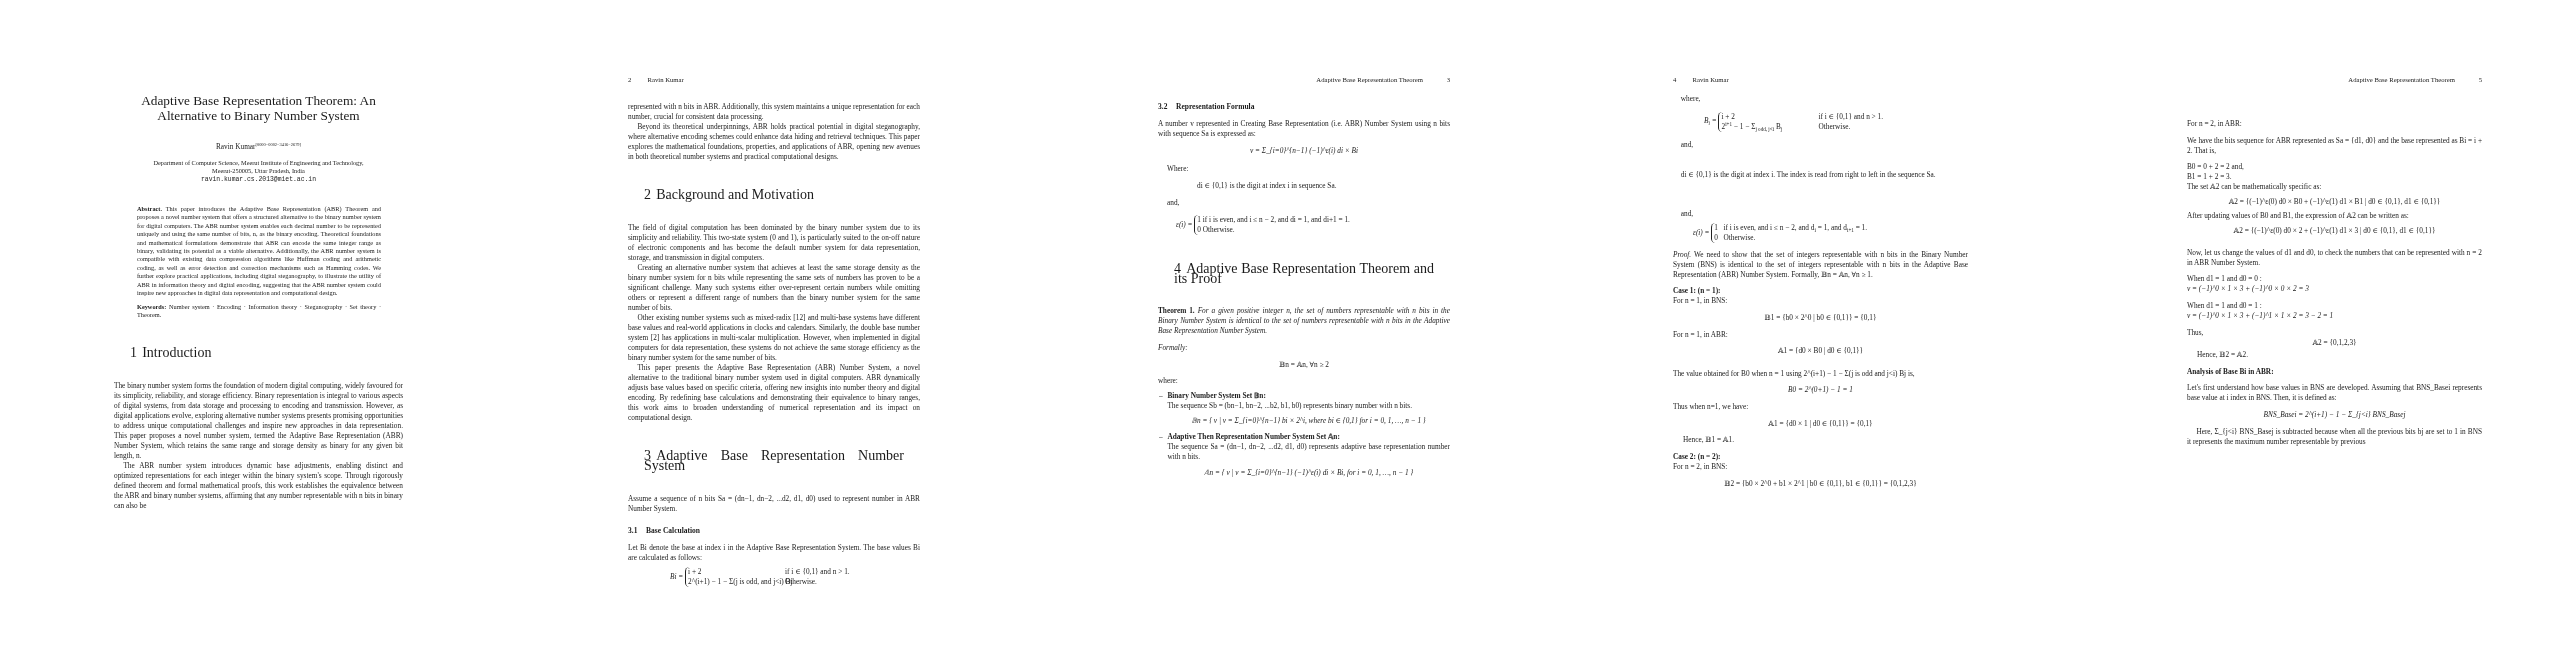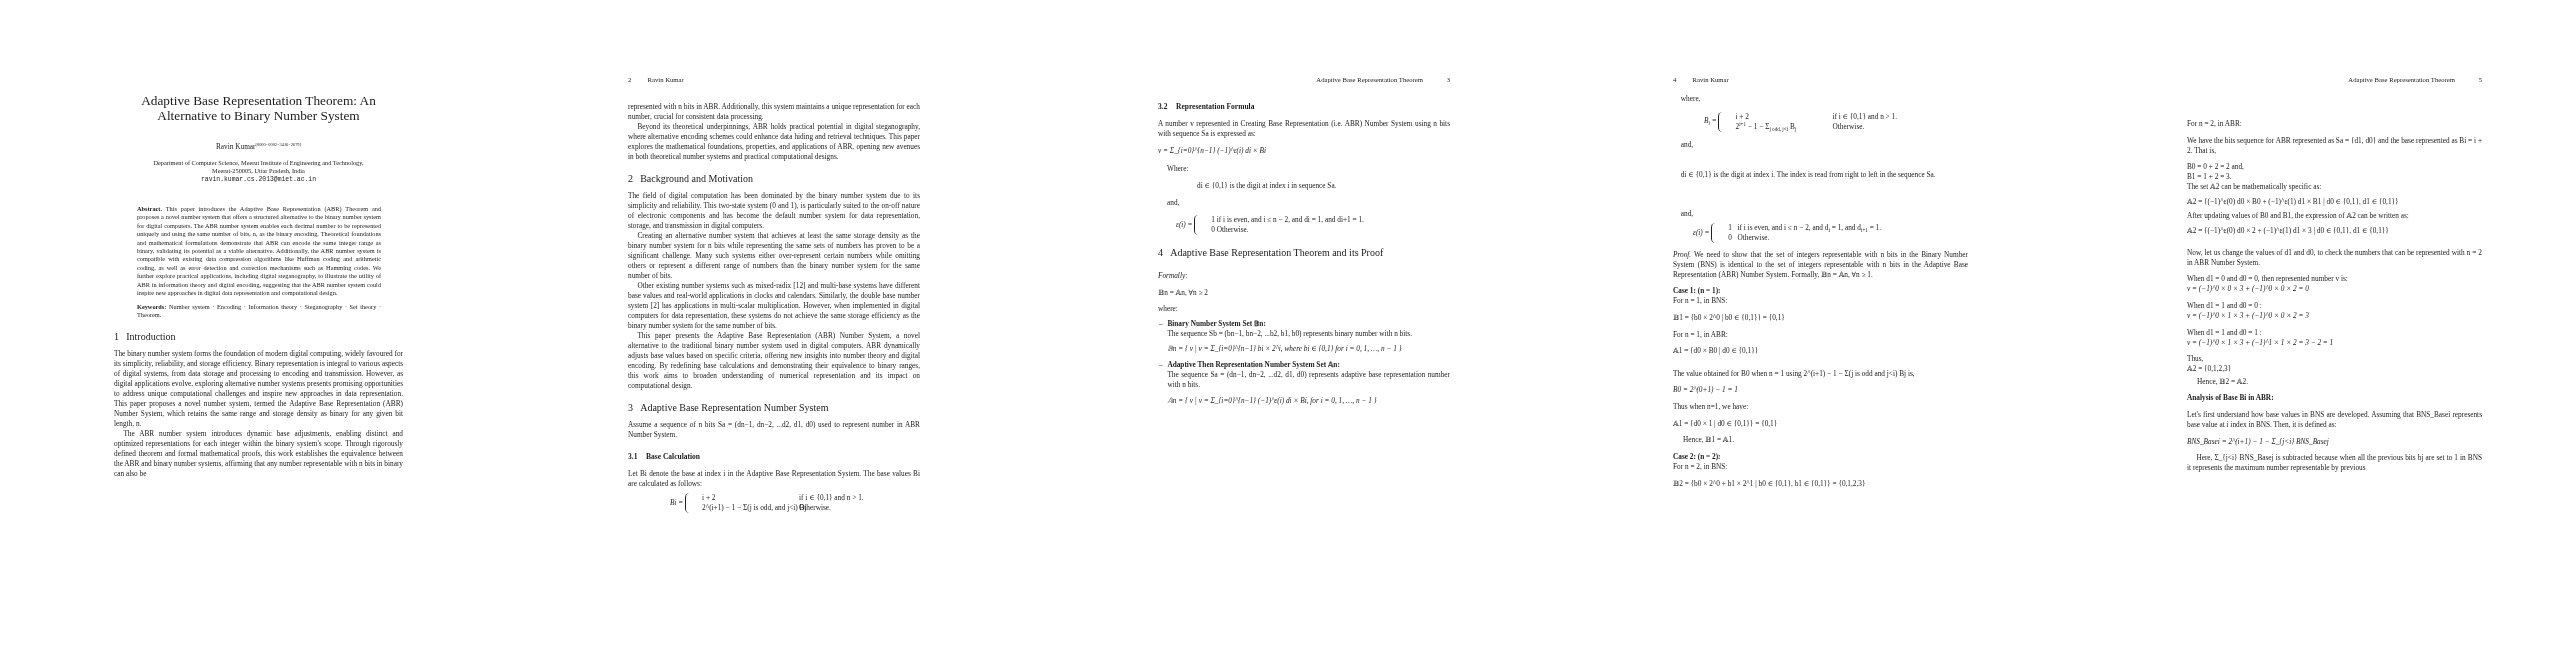--- a/index.html
+++ b/index.html
@@ -5,31 +5,31 @@
   html, body { margin:0; padding:0; background:#ffffff; }
   body { width:2576px; height:667px; position:relative; overflow:hidden;
          font-family:"Liberation Serif", "DejaVu Serif", serif; color:#1a1a1a; }
   .page { position:absolute; top:0; width:515px; height:667px; background:#fff; }
   .col { position:absolute; font-size:7.3px; line-height:10px; text-align:justify; }
   .hdr { position:absolute; top:76px; font-size:6.7px; }
   .p { margin:0; }
   .ind { text-indent:9.4px; }
   h1.title { font-weight:normal; font-size:13.3px; line-height:15px; text-align:center; margin:0; }
   .ctr { text-align:center; }
-  h2 { font-size:10px; font-weight:normal; margin:0; }
+  h2 { font-size:14px; font-weight:normal; margin:16px; }
   h2 .num { display:inline-block; width:12.2px; }
   h3 { font-size:7.5px; font-weight:bold; margin:0; }
   h3 .num { display:inline-block; width:18px; }
-  .eq { text-align:left; font-style:normal; white-space:nowrap; }
+  .eq { text-align:center; font-style:normal; white-space:nowrap; }
   .mono { font-family:"Liberation Mono", "DejaVu Sans Mono", monospace; font-size:6.4px; }
   .small { font-size:6.3px; line-height:8.4px; }
   .b { font-weight:bold; }
   .it { font-style:italic; }
   sup, sub { font-size:70%; line-height:0; }
-  .case { display:inline-block; vertical-align:middle; border-left:0.8px solid #222; border-radius:4.4px 0 0 4.4px; padding-left:16px; text-align:left; }
+  .case { display:inline-block; vertical-align:middle; border-left:0.8px solid #222; border-radius:4.4px 0 0 4.4px; padding-left:2px; text-align:left; }
   .case div { white-space:nowrap; }
   .side { position:absolute; left:11px; top:416px; transform-origin:0 0; transform:rotate(-90deg);
           font-family:"Liberation Serif", serif; font-size:18.3px; color:#8a8a8a; white-space:pre; letter-spacing:0.3px; }
   .bullet { position:relative; padding-left:9.4px; }
   .bullet::before { content:"–"; position:absolute; left:1.1px; }
   .sp { height:6.7px; }
   .sp2 { height:12.2px; }
 </style>
 </head>
 <body>
@@ -121,20 +121,21 @@
     <div style="padding-left:18px; white-space:nowrap;">
       <span class="it">ε(i) =</span>
       <span class="case">
         <div>1   if i is even, and i ≤ n − 2, and di = 1, and di+1 = 1.</div>
         <div>0   Otherwise.</div>
       </span>
     </div>
     <div class="sp2"></div>
     <h2><span class="num">4</span><span>Adaptive Base Representation Theorem and its Proof</span></h2>
     <div class="sp"></div>
+    <p class="p"><span class="b">Theorem 1.</span> <span class="it">For a given positive integer n, the set of numbers representable with n bits in the Binary Number System is identical to the set of numbers representable with n bits in the Adaptive Base Representation Number System.</span></p>
     <div class="sp"></div>
     <p class="p it">Formally:</p>
     <div class="sp"></div>
     <div class="eq">𝔹n = 𝔸n, ∀n ≥ 2</div>
     <div class="sp"></div>
     <div>where:</div>
     <div style="height:4.4px"></div>
     <div class="bullet">
       <div class="b">Binary Number System Set 𝔹n:</div>
       <div>The sequence Sb = (bn−1, bn−2, ...b2, b1, b0) represents binary number with n bits.</div>
@@ -225,25 +226,20 @@
     <div style="height:4.4px"></div>
     <div class="eq">𝔸2 = {(−1)^ε(0) d0 × B0 + (−1)^ε(1) d1 × B1 | d0 ∈ {0,1}, d1 ∈ {0,1}}</div>
     <div style="height:4.4px"></div>
     <div>After updating values of B0 and B1, the expression of 𝔸2 can be written as:</div>
     <div style="height:4.4px"></div>
     <div class="eq">𝔸2 = {(−1)^ε(0) d0 × 2 + (−1)^ε(1) d1 × 3 | d0 ∈ {0,1}, d1 ∈ {0,1}}</div>
     <div class="sp2"></div>
     <p class="p">Now, let us change the values of d1 and d0, to check the numbers that can be represented with n = 2 in ABR Number System.</p>
     <div class="sp"></div>
     <div>
-      <div>
-          <div>When d1 = 0 and d0 = 0, then represented number v is:</div>
-          <div class="it">v = (−1)^0 × 0 × 3 + (−1)^0 × 0 × 2 = 0</div>
-          <div class="sp"></div>
-        </div>
       <div>
           <div>When d1 = 1 and d0 = 0 :</div>
           <div class="it">v = (−1)^0 × 1 × 3 + (−1)^0 × 0 × 2 = 3</div>
           <div class="sp"></div>
         </div>
       <div>
           <div>When d1 = 1 and d0 = 1 :</div>
           <div class="it">v = (−1)^0 × 1 × 3 + (−1)^1 × 1 × 2 = 3 − 2 = 1</div>
         </div>
     </div>

